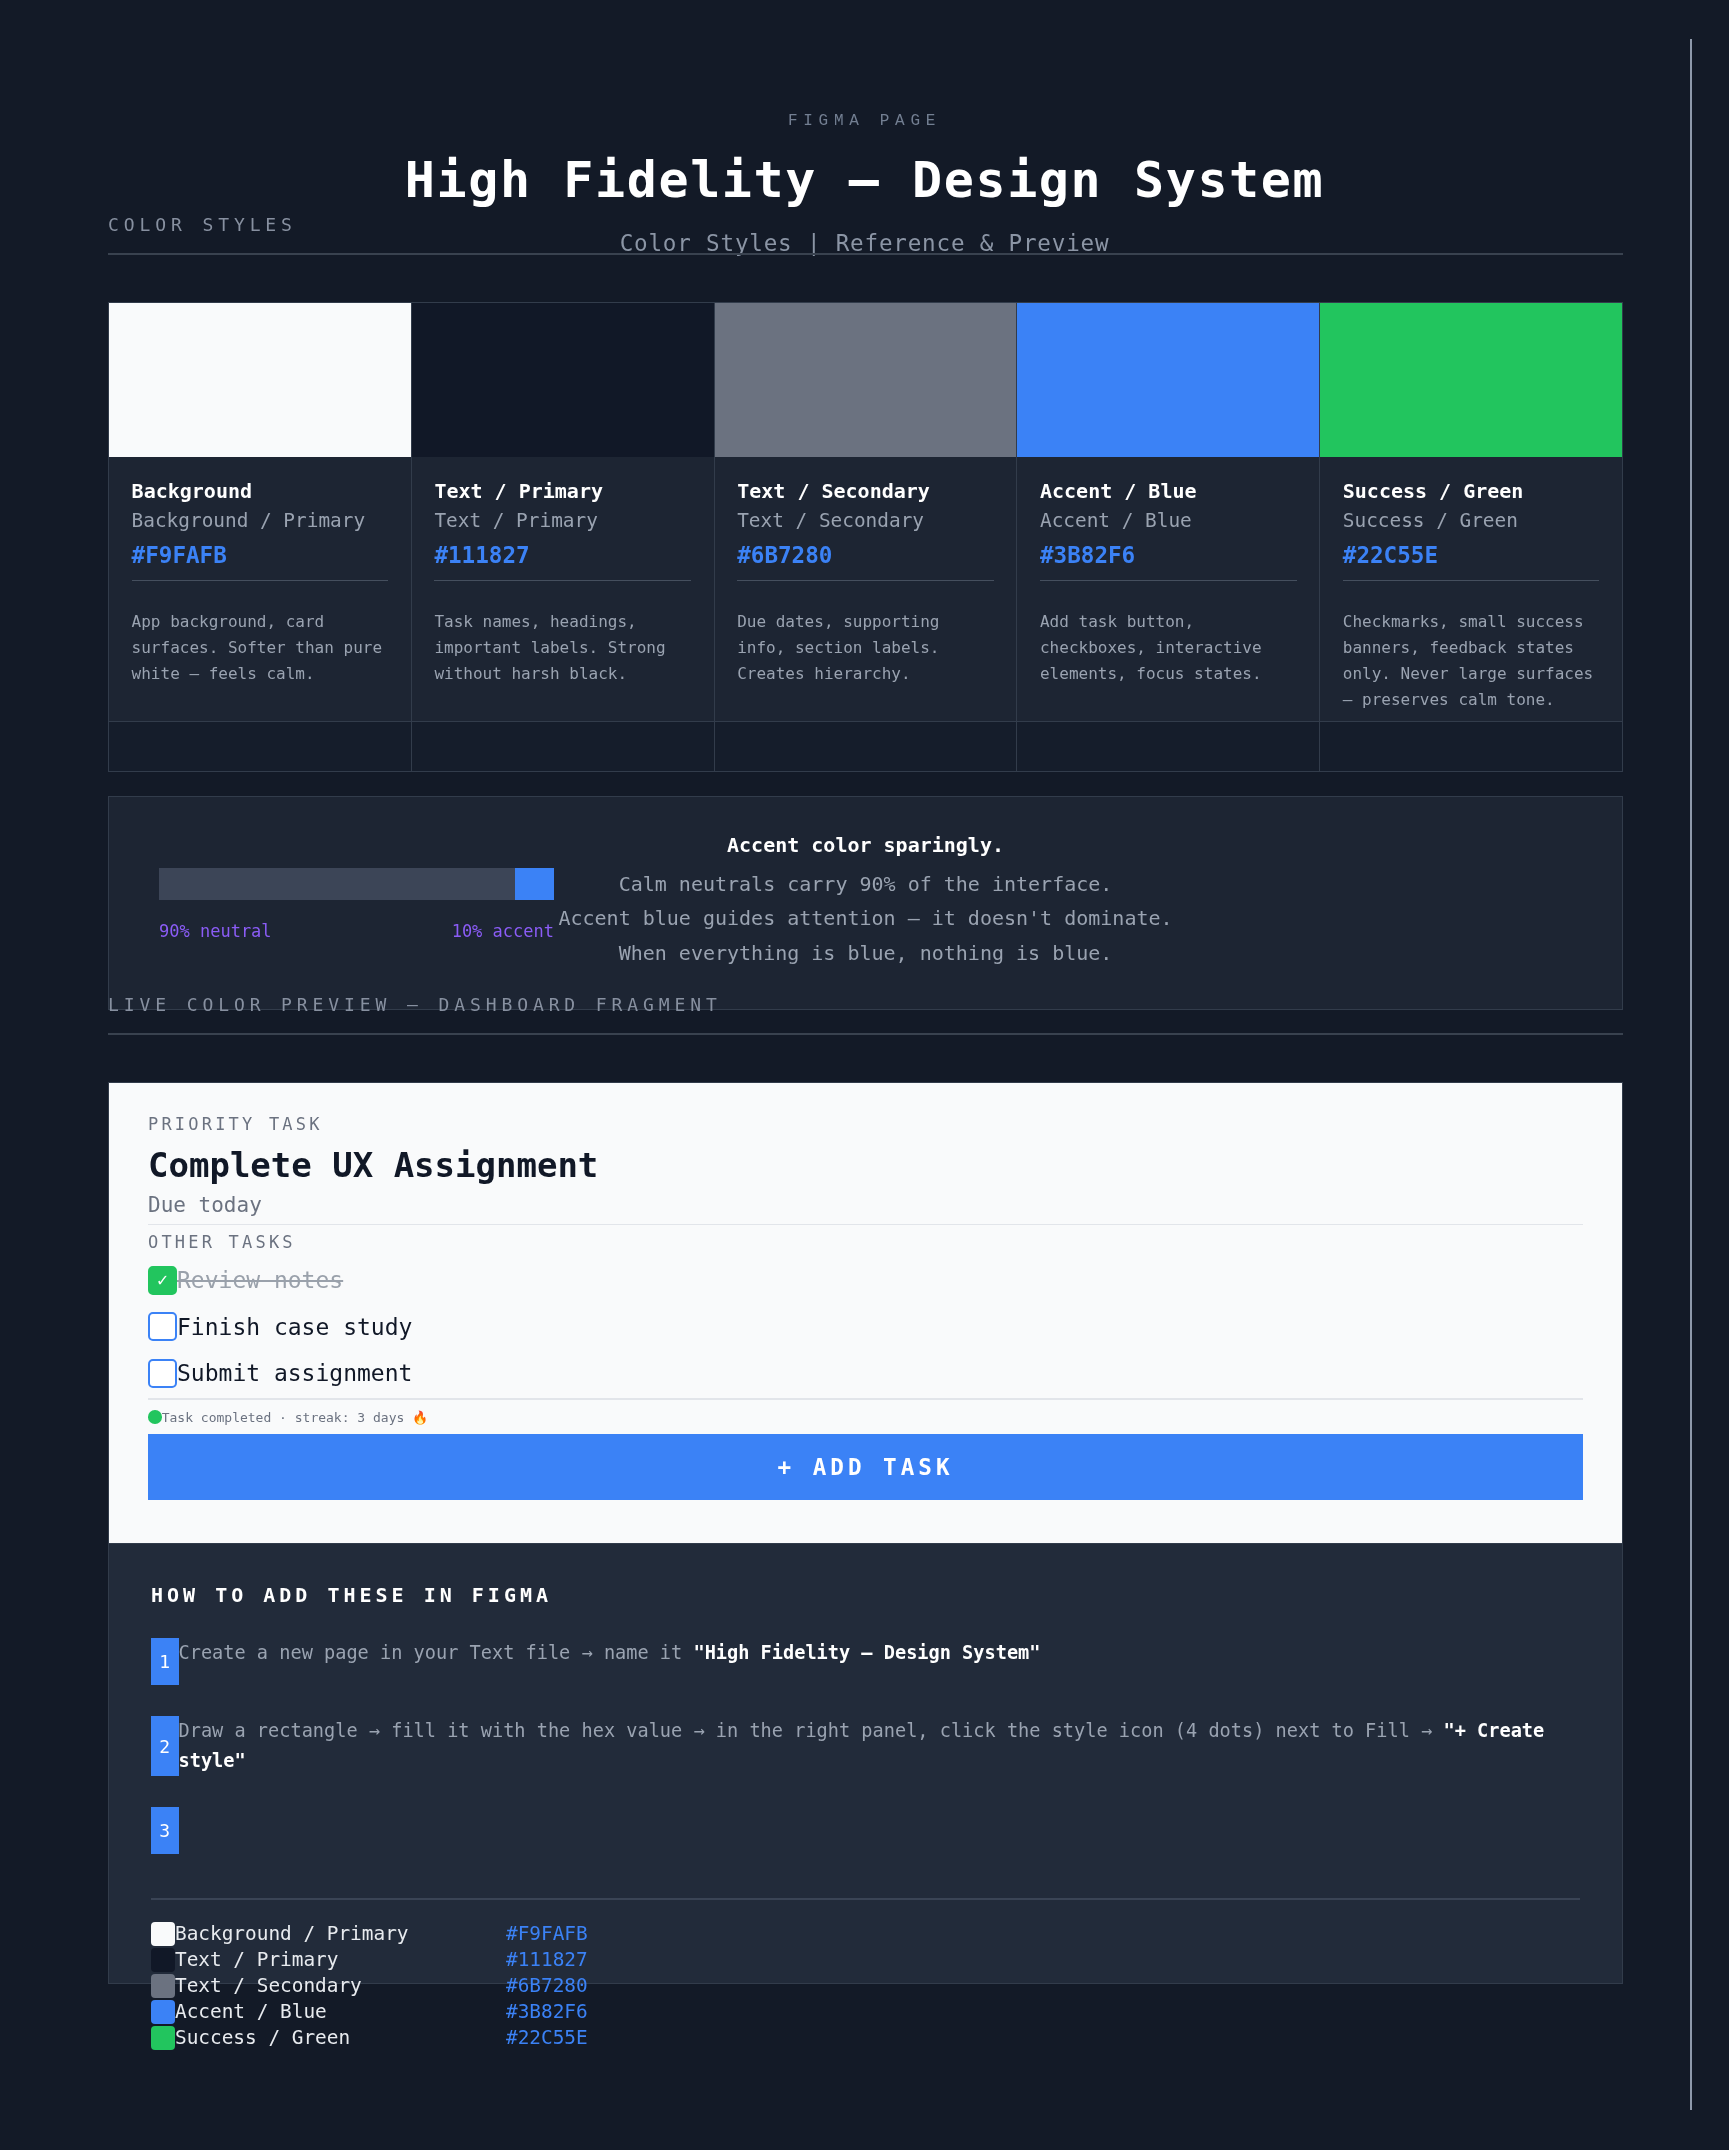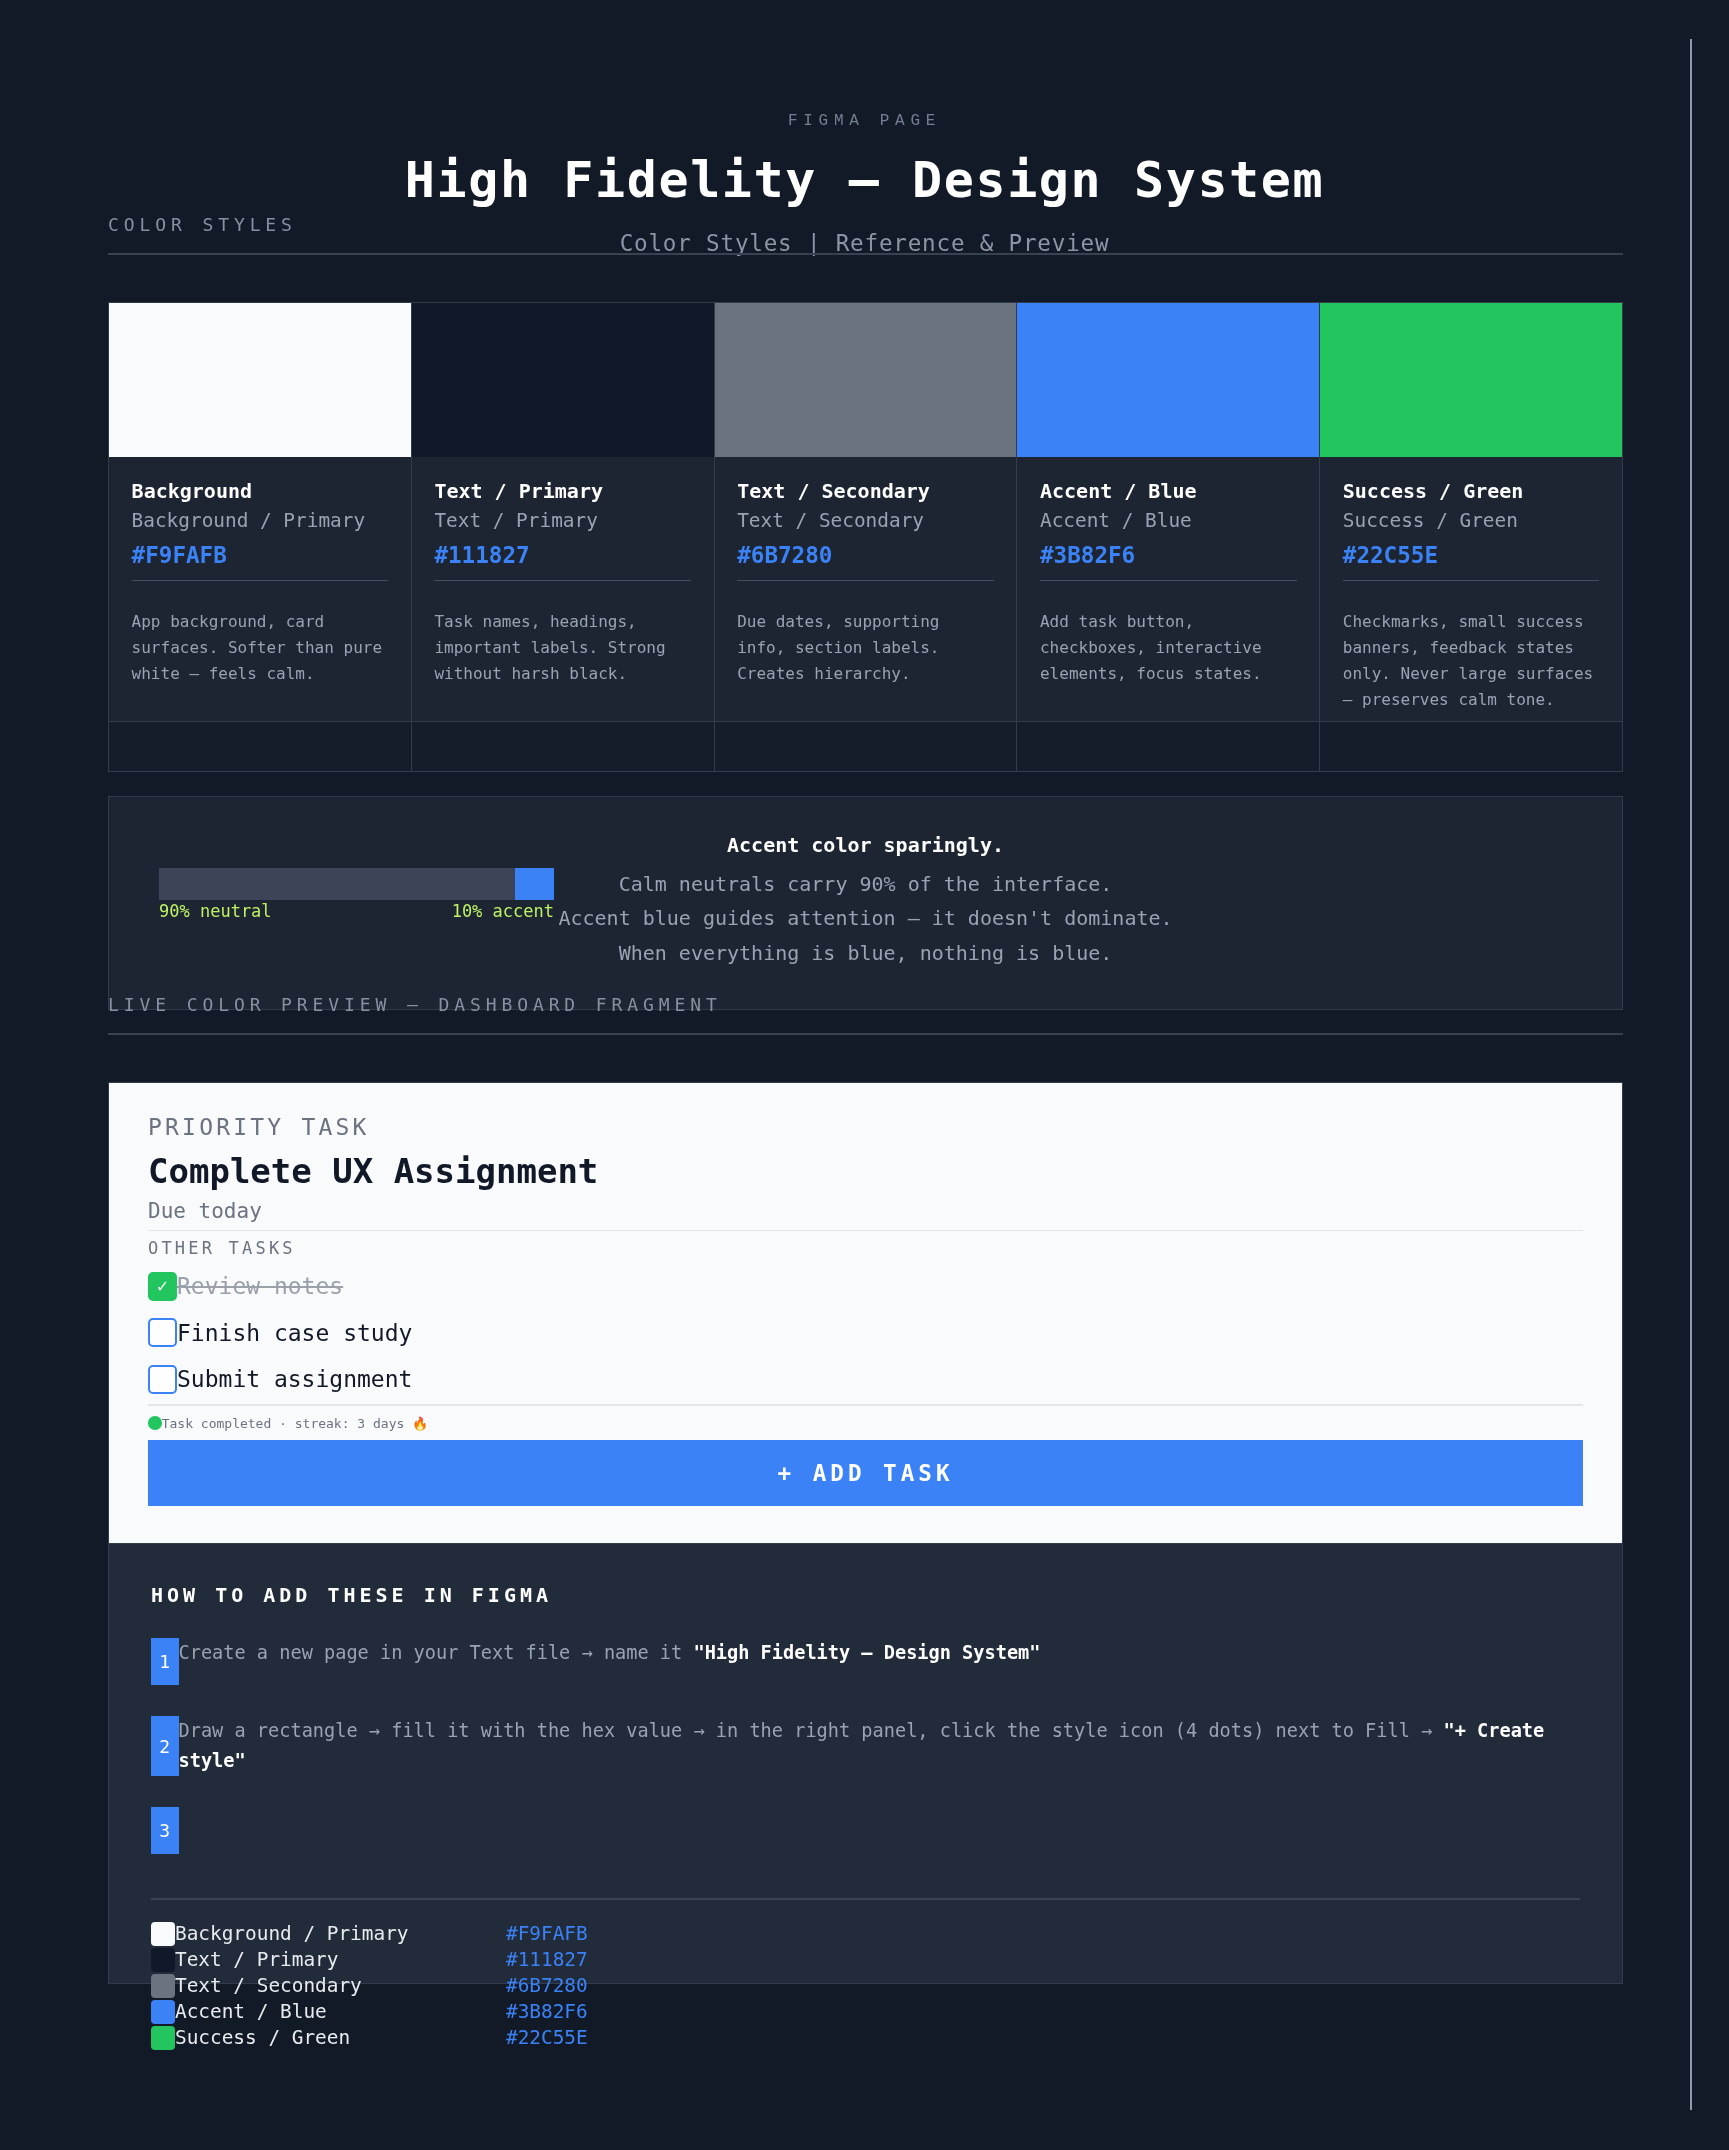--- a/index.html
+++ b/index.html
@@ -146,23 +146,23 @@
   .ratio-bar {
     height: 32px;
     display: flex;
     width: 100%;
   }
   .ratio-neutral { background: #3c4557; height: 100%; }
   .ratio-accent { background: #3b82f6; height: 100%; }
   .ratio-caps {
     display: flex;
     justify-content: space-between;
-    margin-top: 1px;
+    margin-top: 21px;
     font-size: 17px;
-    color: #bef264;
+    color: #8b5cf6;
   }
   .ratio-lines {
     position: absolute;
     left: 0; right: 0;
     top: 70px;
     text-align: center;
   }
   .ratio-line {
     font-size: 20px;
     color: #9aa3b1;
@@ -174,21 +174,21 @@
     position: absolute;
     left: 108px;
     top: 1082px;
     width: 1515px;
     height: 462px;
     background: #f9fafb;
     border: 1.6px solid #323c4b;
     padding: 31px 39px 0 39px;
   }
   .pv-eyebrow {
-    font-size: 23px;
+    font-size: 17px;
     letter-spacing: 3.2px;
     color: #6b7280;
   }
   .pv-title {
     font-size: 34px;
     font-weight: bold;
     color: #111827;
     margin-top: 11.3px;
     letter-spacing: 0px;
   }

